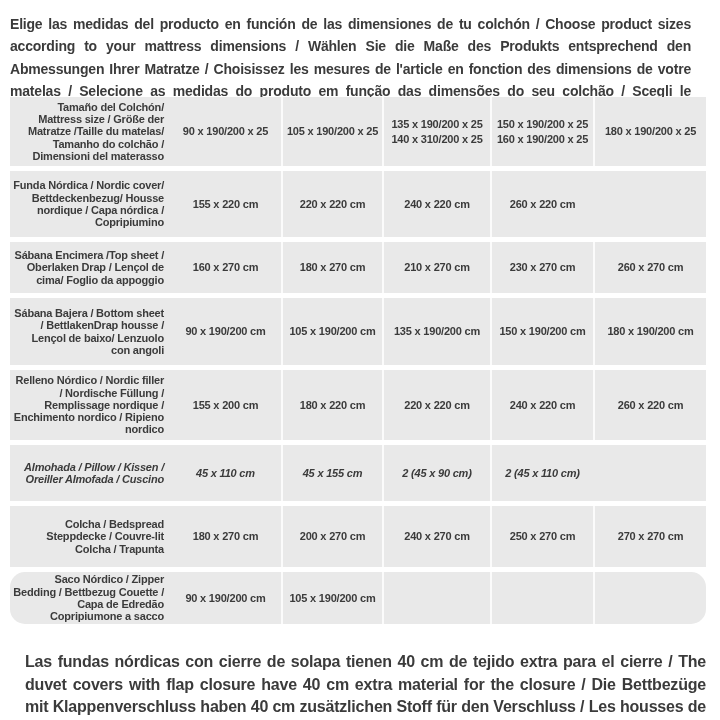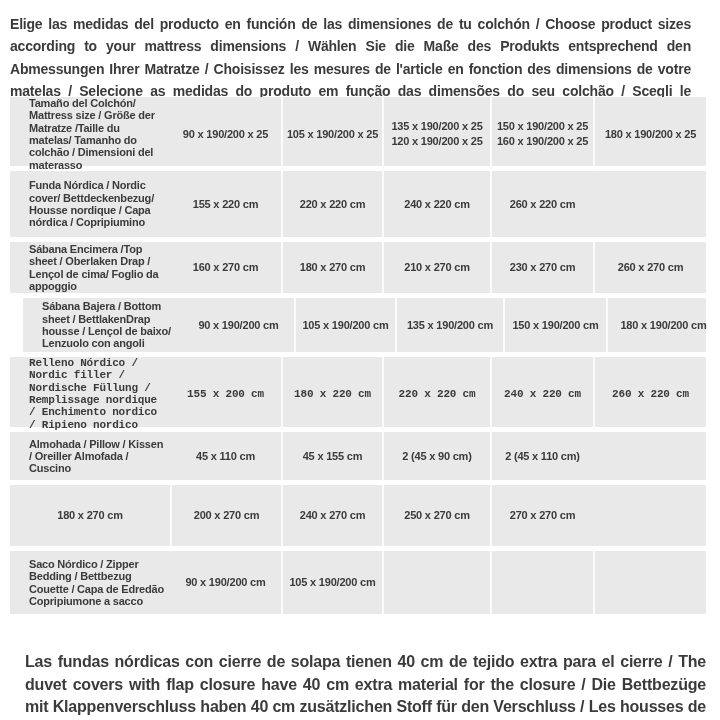--- a/index.html
+++ b/index.html
@@ -38,36 +38,37 @@
   .t-row {
     display: grid;
     grid-template-columns: 160px 111px 101px 108px 103px 113px;
     background: #e9e9e9;
     margin-bottom: 5px;
   }
   
   .t-row:nth-child(1) { height: 69px; }
   .t-row:nth-child(2) { height: 66px; }
   .t-row:nth-child(3) { height: 51px; }
-  .t-row:nth-child(4) { height: 54px; margin-left: 13px; }
-  .t-row:nth-child(5) { height: 70px; font-family: Liberation Mono, monospace; }
-  .t-row:nth-child(6) { height: 48px; }
+  .t-row:nth-child(4) { height: 67px; }
+  .t-row:nth-child(5) { height: 70px; }
+  .t-row:nth-child(6) { height: 56px; font-style: italic; }
   .t-row:nth-child(7) { height: 61px; }
-  .t-row:nth-child(8) { height: 63px; margin-bottom: 0; }
+  .t-row:nth-child(8) { height: 52px; margin-bottom: 0; border-radius: 15px; }
   .t-label {
     display: flex;
     align-items: center;
-    padding-left: 19px;
+    padding-left: 2px;
     padding-right: 6px;
     font-size: 11px;
     font-weight: 700;
     line-height: 1.12;
     letter-spacing: -0.2px;
     color: #3b3b3b;
     box-sizing: border-box;
+    text-align: right;
   }
   .t-cell {
     display: flex;
     align-items: center;
     justify-content: center;
     font-size: 11px;
     font-weight: 700;
     letter-spacing: -0.2px;
     text-align: center;
     white-space: pre-line;
@@ -98,21 +99,21 @@
 
   <div class="intro">Elige las medidas del producto en función de las dimensiones de tu colchón / Choose product sizes according to your mattress dimensions / Wählen Sie die Maße des Produkts entsprechend den Abmessungen Ihrer Matratze / Choisissez les mesures de l'article en fonction des dimensions de votre matelas / Selecione as medidas do produto em função das dimensões do seu colchão / Scegli le dimensioni del prodotto in base alle dimensioni del tuo materasso</div>
 
   <div class="size-table">
 
     <div class="t-row">
       <div class="t-label">Tamaño del Colchón/ Mattress size / Größe der Matratze /Taille du matelas/ Tamanho do colchão / Dimensioni del materasso</div>
       <div class="t-cell">90 x 190/200 x 25</div>
       <div class="t-cell sep">105 x 190/200 x 25</div>
       <div class="t-cell sep">135 x 190/200 x 25
-120 x 190/200 x 25</div>
+140 x 310/200 x 25</div>
       <div class="t-cell sep">150 x 190/200 x 25
 160 x 190/200 x 25</div>
       <div class="t-cell sep">180 x 190/200 x 25</div>
     </div>
 
     <div class="t-row">
       <div class="t-label">Funda Nórdica /  Nordic cover/ Bettdeckenbezug/ Housse nordique  / Capa nórdica / Copripiumino</div>
       <div class="t-cell">155 x 220 cm</div>
       <div class="t-cell sep">220 x 220 cm</div>
       <div class="t-cell sep">240 x 220 cm</div>
@@ -148,20 +149,21 @@
 
     <div class="t-row">
       <div class="t-label">Almohada  / Pillow / Kissen / Oreiller Almofada / Cuscino</div>
       <div class="t-cell">45 x 110 cm</div>
       <div class="t-cell sep">45 x 155 cm</div>
       <div class="t-cell sep">2 (45 x 90 cm)</div>
       <div class="t-cell sep">2 (45 x 110 cm)</div>
     </div>
 
     <div class="t-row">
+      <div class="t-label">Colcha / Bedspread Steppdecke / Couvre-lit Colcha / Trapunta</div>
       <div class="t-cell">180 x 270 cm</div>
       <div class="t-cell sep">200 x 270 cm</div>
       <div class="t-cell sep">240 x 270 cm</div>
       <div class="t-cell sep">250 x 270 cm</div>
       <div class="t-cell sep">270 x 270 cm</div>
     </div>
 
     <div class="t-row">
       <div class="t-label">Saco Nórdico / Zipper Bedding / Bettbezug Couette  / Capa de Edredão Copripiumone a sacco</div>
       <div class="t-cell">90 x 190/200 cm</div>

